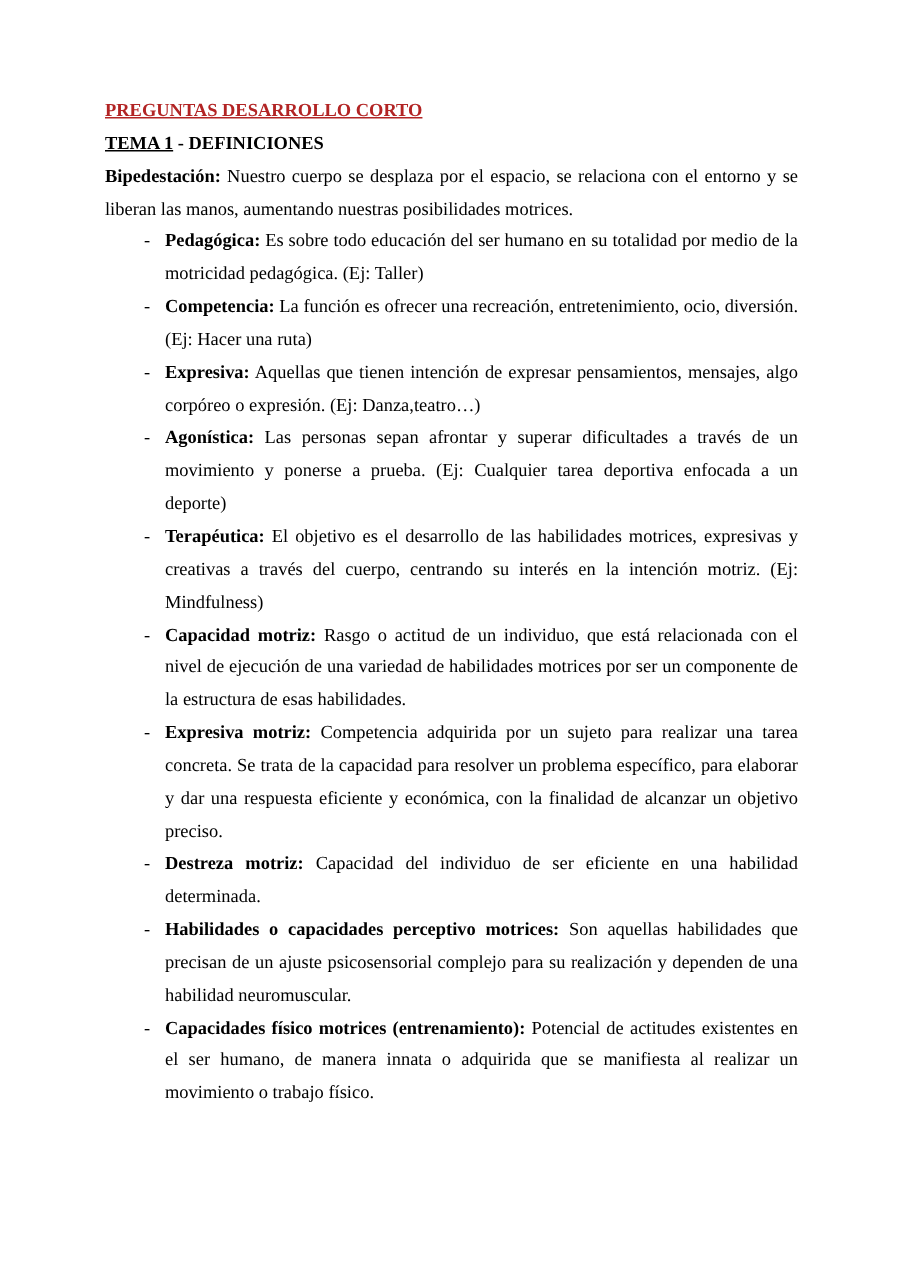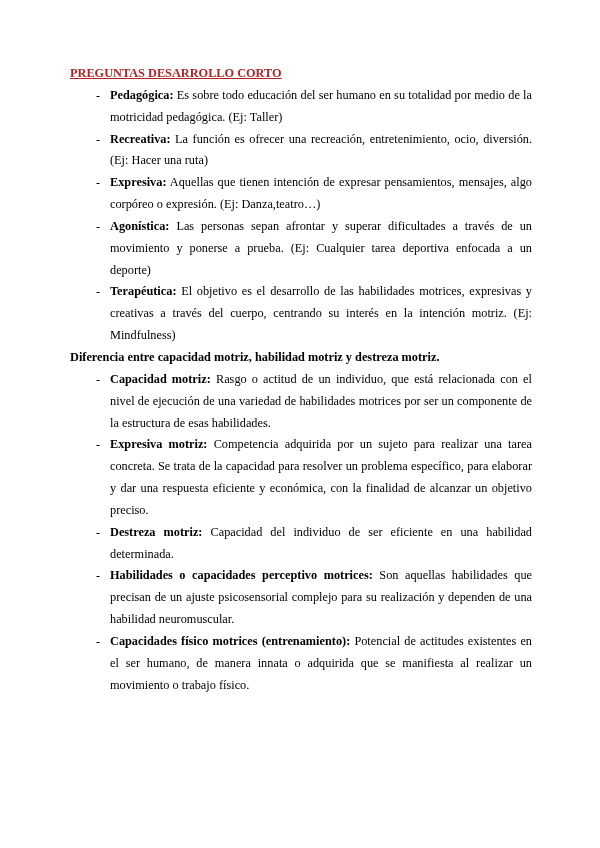--- a/index.html
+++ b/index.html
@@ -43,31 +43,32 @@
     top: 0;
   }
 </style>
 </head>
 <body>
 
 <div class="page">
 
   <h1 style="color: rgb(178, 36, 36);"><span class="u">PREGUNTAS DESARROLLO CORTO</span></h1>
 
+  <h2><span class="u">TEMA 1</span><span> - DEFINICIONES</span></h2>
 
+  <p class="para"><b>Bipedestación:</b> <span>Nuestro cuerpo se desplaza por el espacio, se relaciona con el entorno y se liberan las manos, aumentando nuestras posibilidades motrices.</span></p>
 
   <ul class="dash-list">
     <li><span class="marker">-</span><b>Pedagógica:</b> <span>Es sobre todo educación del ser humano en su totalidad por medio de la motricidad pedagógica. (Ej: Taller)</span></li>
-    <li><span class="marker">-</span><b>Recreativa:</b> <span>La función es ofrecer una recreación, entretenimiento, ocio, diversión. (Ej: Hacer una ruta)</span></li>
+    <li><span class="marker">-</span><b>Competencia:</b> <span>La función es ofrecer una recreación, entretenimiento, ocio, diversión. (Ej: Hacer una ruta)</span></li>
     <li><span class="marker">-</span><b>Expresiva:</b> <span>Aquellas que tienen intención de expresar pensamientos, mensajes, algo corpóreo o expresión. (Ej: Danza,teatro…)</span></li>
     <li><span class="marker">-</span><b>Agonística:</b> <span>Las personas sepan afrontar y superar dificultades a través de un movimiento y ponerse a prueba. (Ej: Cualquier tarea deportiva enfocada a un deporte)</span></li>
     <li><span class="marker">-</span><b>Terapéutica:</b> <span>El objetivo es el desarrollo de las habilidades motrices, expresivas y creativas a través del cuerpo, centrando su interés en la intención motriz. (Ej: Mindfulness)</span></li>
   </ul>
 
-  <h3>Diferencia entre capacidad motriz, habilidad motriz y destreza motriz.</h3>
   <ul class="dash-list">
     <li><span class="marker">-</span><b>Capacidad motriz:</b> <span>Rasgo o actitud de un individuo, que está relacionada con el nivel de ejecución de una variedad de habilidades motrices por ser un componente de la estructura de esas habilidades.</span></li>
     <li><span class="marker">-</span><b>Expresiva motriz:</b> <span>Competencia adquirida por un sujeto para realizar una tarea concreta. Se trata de la capacidad para resolver un problema específico, para elaborar y dar una respuesta eficiente y económica, con la finalidad de alcanzar un objetivo preciso.</span></li>
     <li><span class="marker">-</span><b>Destreza motriz:</b> <span>Capacidad del individuo de ser eficiente en una habilidad determinada.</span></li>
   </ul>
 
   <ul class="dash-list">
     <li><span class="marker">-</span><b>Habilidades o capacidades perceptivo motrices:</b> <span>Son aquellas habilidades que precisan de un ajuste psicosensorial complejo para su realización y dependen de una habilidad neuromuscular.</span></li>
     <li><span class="marker">-</span><b>Capacidades físico motrices (entrenamiento):</b> <span>Potencial de actitudes existentes en el ser humano, de manera innata o adquirida que se manifiesta al realizar un movimiento o trabajo físico.</span></li>
   </ul>

